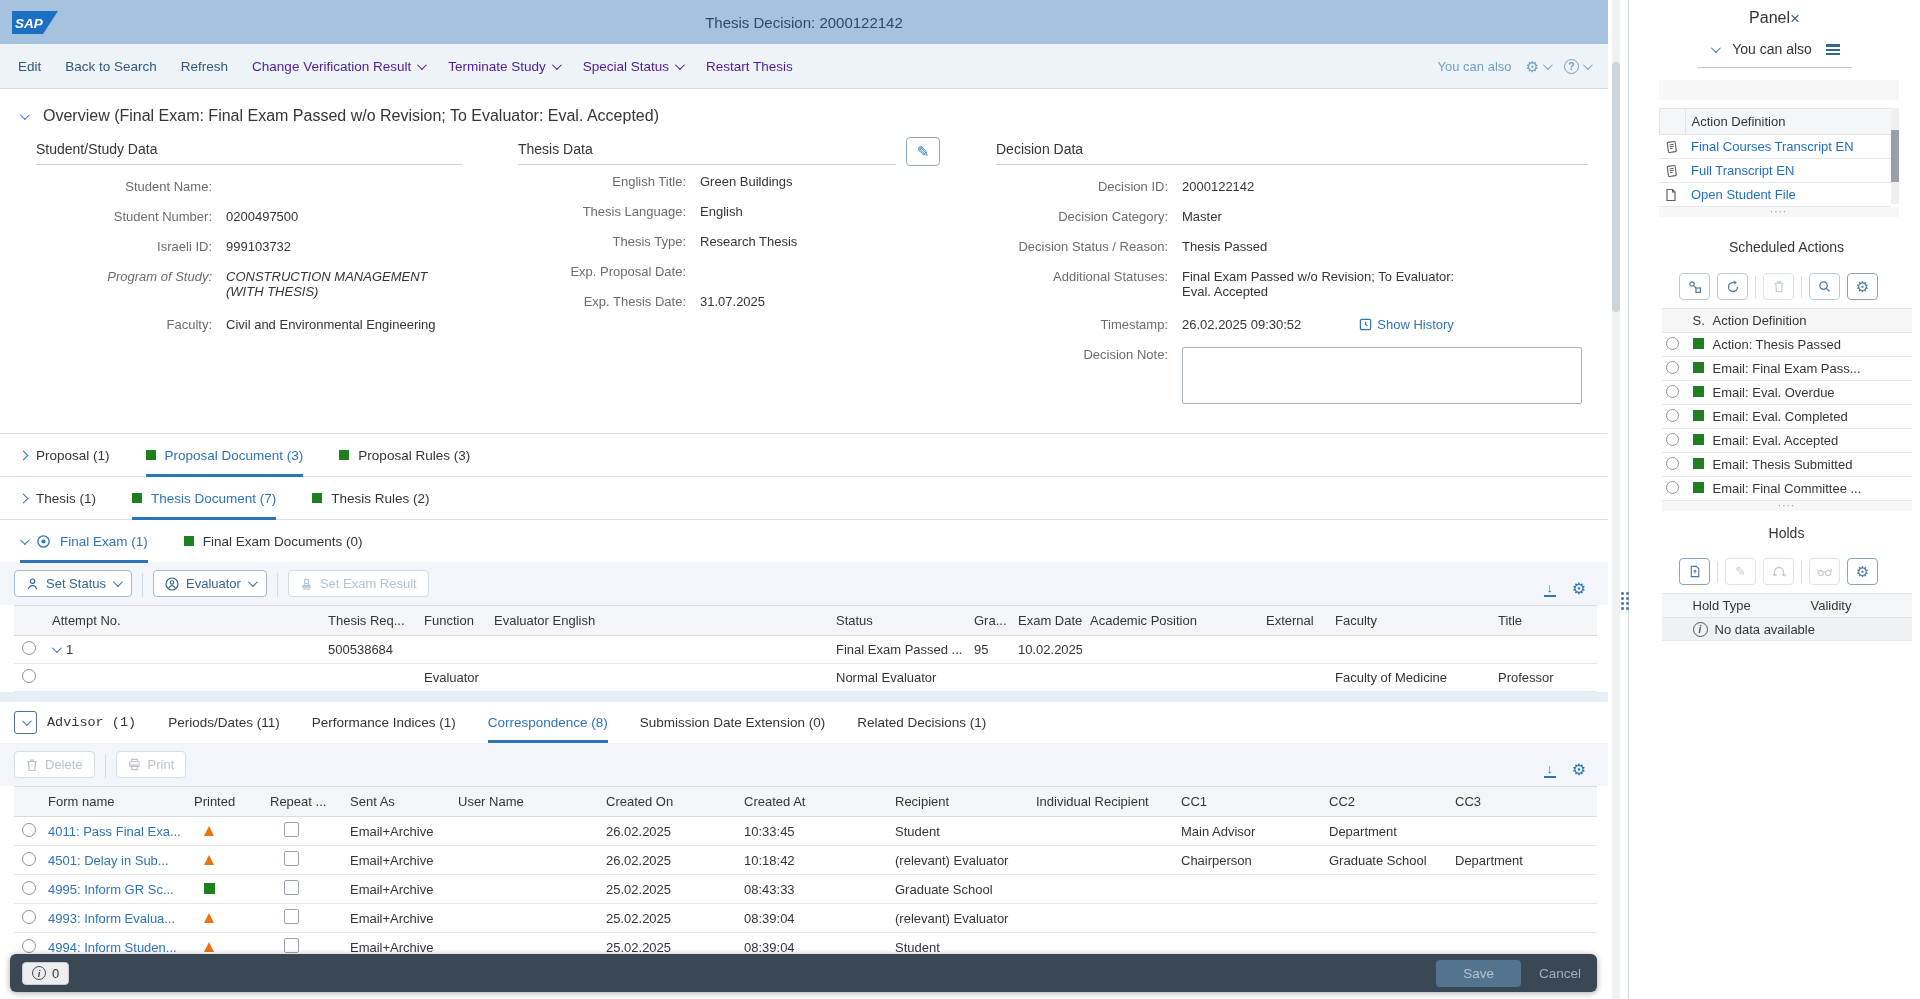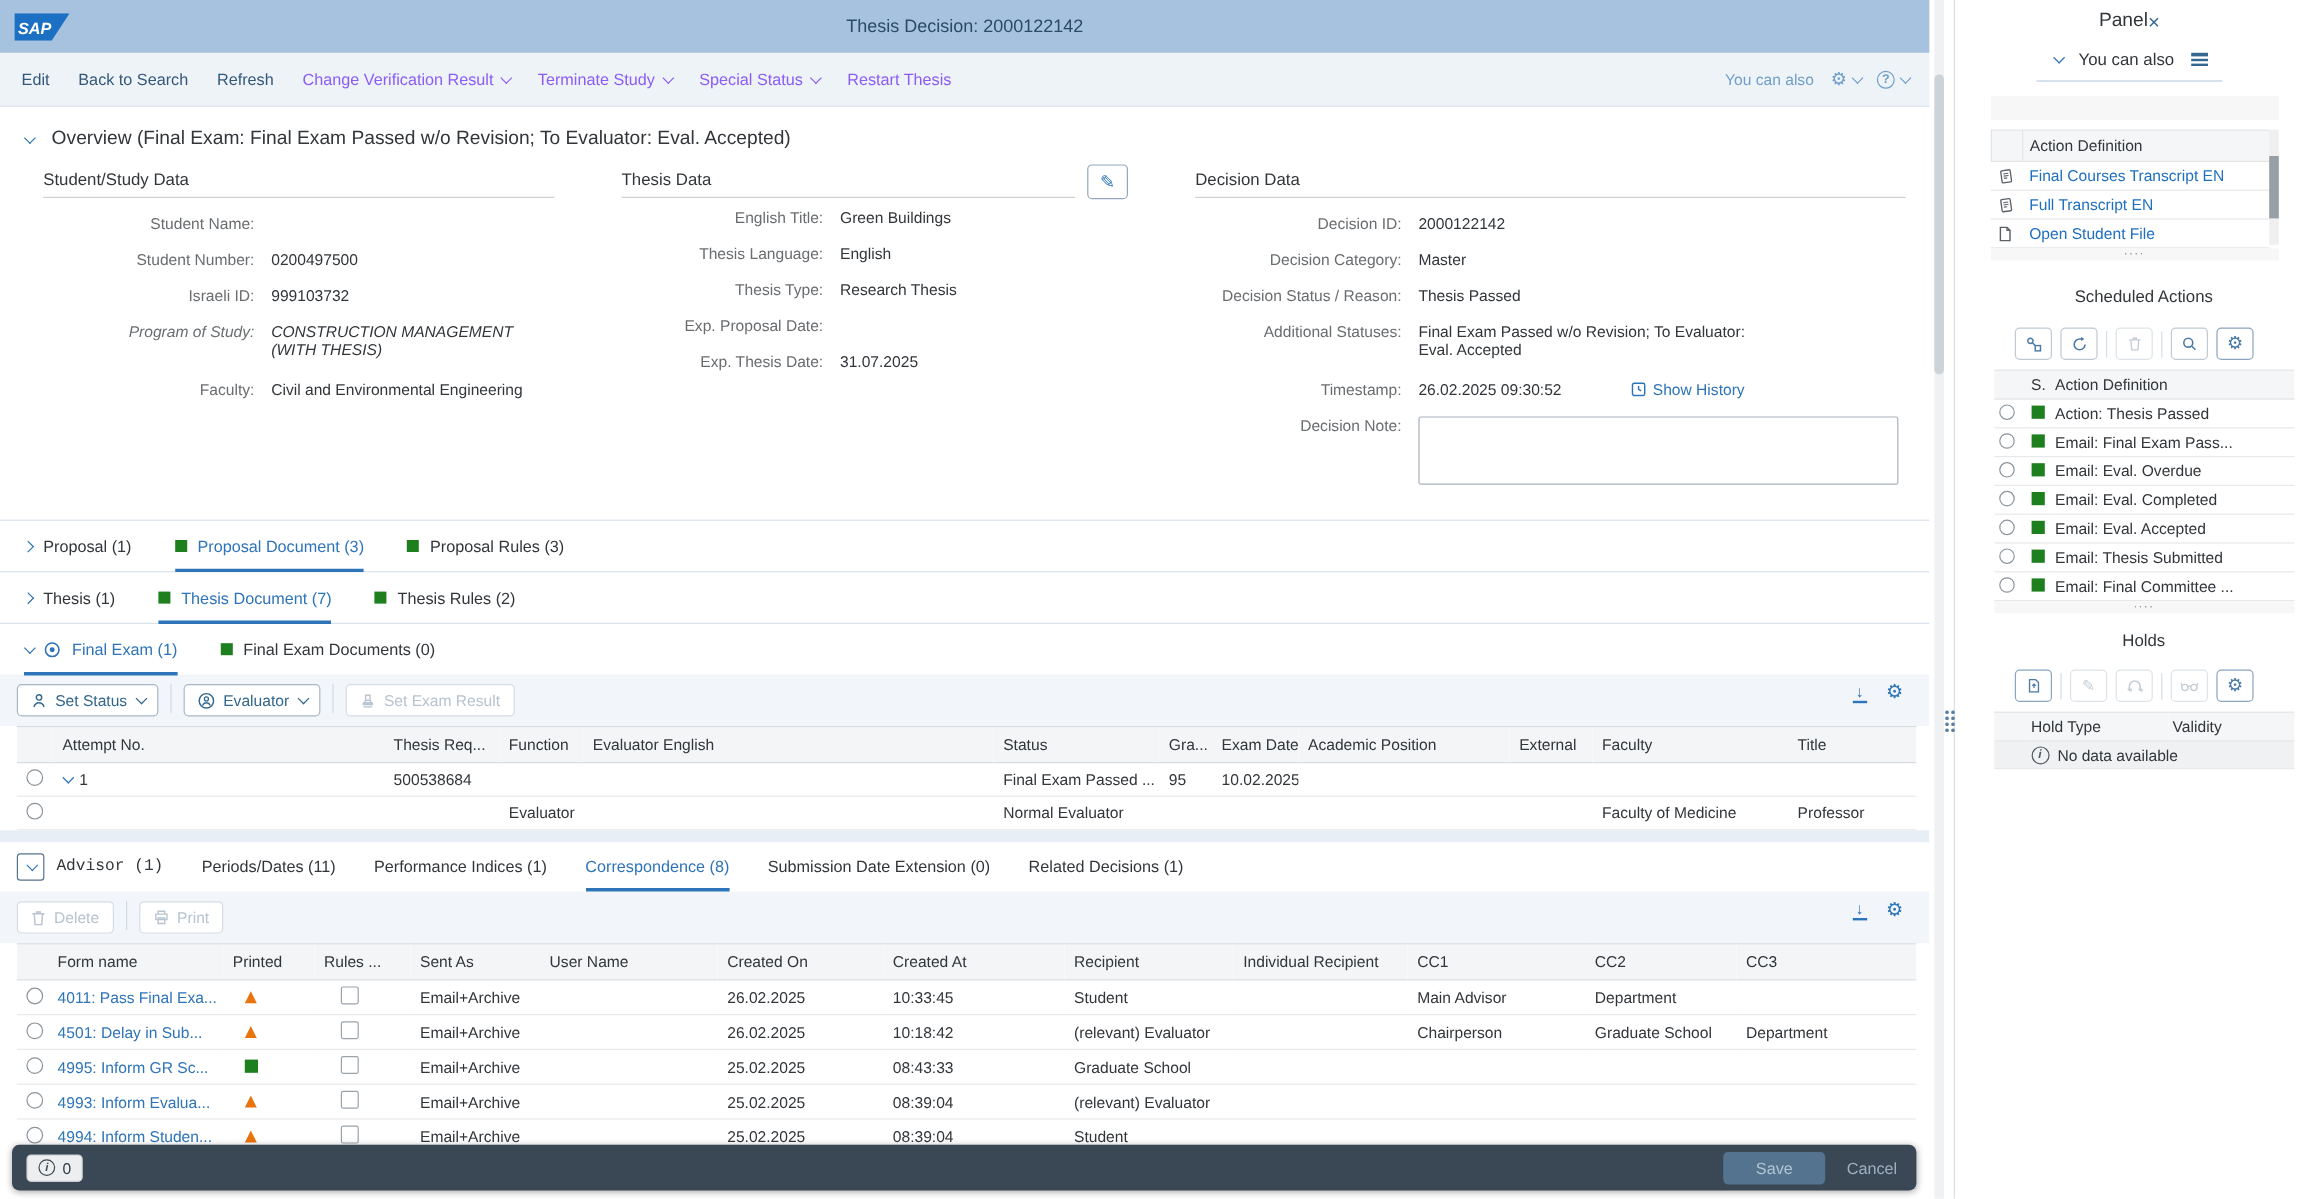--- a/index.html
+++ b/index.html
@@ -8,21 +8,21 @@
   .app { display:flex; width:1920px; height:999px; }
 
   
   .main { position:relative; width:1608px; height:999px; display:flex; flex-direction:column; background:#fff; }
   .shell-header { flex:0 0 44px; background:#a7c2df; display:flex; align-items:center; position:relative; }
   .sap-logo { margin-left:12px; }
   .shell-title { position:absolute; left:0; right:0; text-align:center; font-size:15px; color:#2c4a66; }
 
   .toolbar { flex:0 0 45px; background:#eef3f8; border-bottom:1px solid #d5dee8; display:flex; align-items:center; padding:0 18px; gap:24px; }
   .tb-link { color:#33577b; font-size:13.5px; cursor:pointer; display:flex; align-items:center; gap:6px; white-space:nowrap; }
-  .tb-link.disabled { color:#8b5cf6;text-align:right; }
+  .tb-link.disabled { color:#4c1d95;text-align:right; }
   .cv { display:inline-block; width:7px; height:7px; border-right:1.6px solid currentColor; border-bottom:1.6px solid currentColor; }
   .cv.down { transform:rotate(45deg) translateY(-2px); }
   .cv.right { transform:rotate(-45deg); }
   .tb-right { margin-left:auto; display:flex; align-items:center; gap:14px; color:#6f9ec9; }
   .tb-ico { display:flex; align-items:center; gap:4px; color:#6f9ec9; }
   .glyph-gear { font-size:15px; line-height:1; }
   .qcirc { width:15px; height:15px; border:1.4px solid currentColor; border-radius:50%; display:inline-flex; align-items:center; justify-content:center; font-size:10.5px; font-weight:bold; }
 
   .content { flex:1; position:relative; background:#fff; overflow:hidden; }
 
@@ -47,21 +47,21 @@
   .note-box { width:400px; height:57px; border:1px solid #aab2ba; border-radius:2px; resize:none; background:#fff; }
 
   
   .tabrow { display:flex; align-items:center; gap:36px; padding:0 20px; height:43px; border-top:1px solid #d9e2ec; margin-top:0; }
   .tabrow.first { margin-top:14px; }
   .titem { display:flex; align-items:center; gap:9px; height:43px; font-size:13.5px; color:#32363a; cursor:pointer; }
   .titem.sel { color:#2e74b8; box-shadow:inset 0 -3px 0 #2e74b8; }
   .gsq { width:10px; height:10px; background:#1d7f1d; flex:0 0 auto; }
 
   
-  .list-toolbar { display:flex; align-items:flex-start; gap:10px; padding:8px 14px; background:#f2f6fa; }
+  .list-toolbar { display:flex; align-items:flex-end; gap:10px; padding:8px 14px; background:#f2f6fa; }
   .btn { display:inline-flex; align-items:center; gap:7px; border:1px solid #a9b8c6; background:#fff; border-radius:4px; padding:5px 11px; color:#33678f; font-size:13px; cursor:pointer; white-space:nowrap; }
   .btn.disabled { color:#b7c3cf; border-color:#d5dde4; }
   .vsep { width:1px; height:24px; background:#d2dae1; }
   .lt-right { margin-left:auto; display:flex; align-items:center; gap:16px; margin-right:8px; color:#2e74b8; }
   .dlwrap { display:inline-flex; flex-direction:column; align-items:center; line-height:1; color:#2e74b8; }
   .dlwrap .bar { width:12px; height:2px; background:currentColor; margin-top:1px; }
 
   
   table.grid { border-collapse:collapse; table-layout:fixed; width:1583px; margin-left:14px; background:#fff; }
   .grid th { background:#f3f5f7; font-weight:normal; text-align:left; padding:7px 8px; border-top:1px solid #d9dde1; border-bottom:1px solid #d9dde1; font-size:13px; color:#32363a; white-space:nowrap; overflow:hidden; }
@@ -493,21 +493,21 @@
             <col style="width:145px">
             <col style="width:148px">
             <col style="width:126px">
             <col>
           </colgroup>
         <tbody>
             <tr>
           <th></th>
           <th>Form name</th>
           <th>Printed</th>
-          <th>Rules ...</th>
+          <th>Repeat ...</th>
           <th>Sent As</th>
           <th>User Name</th>
           <th>Created On</th>
           <th>Created At</th>
           <th>Recipient</th>
           <th>Individual Recipient</th>
           <th>CC1</th>
           <th>CC2</th>
           <th>CC3</th>
         </tr>

